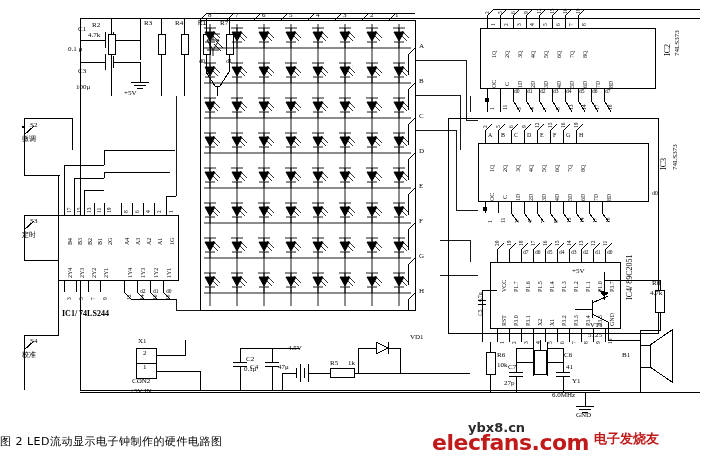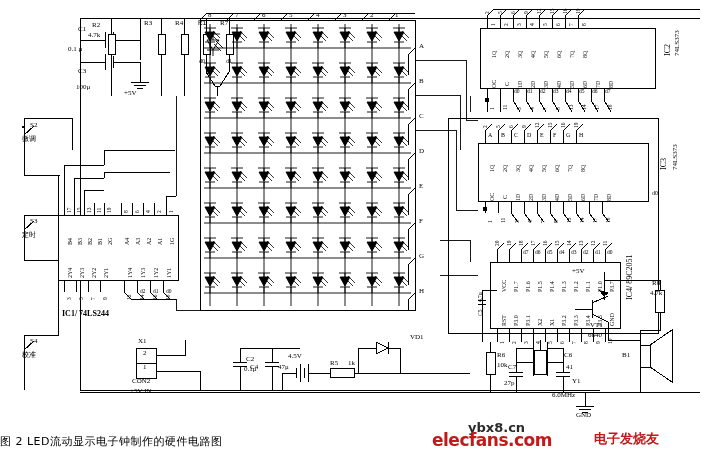--- a/index.html
+++ b/index.html
@@ -7,21 +7,21 @@
        font-family:"Liberation Serif",serif;color:#000;}
   #sheet{position:absolute;left:0;top:0;width:713px;height:462px;}
   .lbl{position:absolute;font-size:8px;line-height:1;white-space:nowrap;
        font-family:"Liberation Serif",serif;}
   .lbl.sm{font-size:7px;}
   .lbl.xs{font-size:6px;}
   .lbl.vx{font-size:5.5px;}
   .rot{transform-origin:0 0;transform:rotate(-90deg);}
   .cap{position:absolute;left:0;top:434px;width:713px;text-align:left;
        font-size:11px;font-family:"DejaVu Sans",sans-serif;letter-spacing:.5px;}
-  .wm1{position:absolute;left:432px;top:430px;font-size:17px;font-weight:bold;
+  .wm1{position:absolute;left:432px;top:430px;font-size:22px;font-weight:bold;
        color:#c01a1a;font-family:"DejaVu Sans",sans-serif;letter-spacing:-.5px;}
   .wm2{position:absolute;left:468px;top:420px;font-size:13px;font-weight:bold;
        color:#2b2b2b;font-family:"DejaVu Sans",sans-serif;}
   .wm3{position:absolute;left:594px;top:430px;font-size:13px;font-weight:bold;
        color:#c01a1a;font-family:"DejaVu Sans",sans-serif;}
 </style>
 </head>
 <body>
 
 <svg id="sheet" viewBox="0 0 713 462">
@@ -598,21 +598,21 @@
     <div class="lbl" style="left: 62px; top: 310px; font-weight: bold;">IC1/ 74LS244</div>
     <div class="lbl sm" style="left: 138px; top: 338px;">X1</div>
     <div class="lbl sm" style="left: 143px; top: 350px;">2</div>
     <div class="lbl sm" style="left: 143px; top: 364px;">1</div>
     <div class="lbl sm" style="left: 132px; top: 378px;">CON2</div>
     <div class="lbl sm" style="left: 130px; top: 388px;">+5V IN</div>
     <div class="lbl sm" style="left: 246px; top: 356px;">C2</div>
     <div class="lbl sm" style="left: 244px; top: 366px;">0.1μ</div>
     <div class="lbl sm" style="left: 250px; top: 364px;">C4</div>
     <div class="lbl sm" style="left: 278px; top: 364px;">47μ</div>
-    <div class="lbl sm" style="left: 288px; top: 353px; text-align: center;">4.5V</div>
+    <div class="lbl sm" style="left: 288px; top: 345px; text-align: center;">4.5V</div>
     <div class="lbl sm" style="left: 366px; top: 334px; margin-left: 44px;">VD1</div>
     <div class="lbl sm" style="left: 330px; top: 360px;">R5</div>
     <div class="lbl sm" style="left: 348px; top: 360px;">1k</div>
     <div class="lbl vx rot" style="left: 485px; top: 14px;">2</div>
     <div class="lbl vx rot" style="left: 498px; top: 14px;">5</div>
     <div class="lbl vx rot" style="left: 511px; top: 14px;">6</div>
     <div class="lbl vx rot" style="left: 524px; top: 14px;">9</div>
     <div class="lbl vx rot" style="left: 537px; top: 14px;">12</div>
     <div class="lbl vx rot" style="left: 550px; top: 14px;">15</div>
     <div class="lbl vx rot" style="left: 563px; top: 14px;">16</div>
@@ -758,21 +758,21 @@
     <div class="lbl vx rot" style="left: 584px; top: 344px;">8</div>
     <div class="lbl vx rot" style="left: 596px; top: 344px;">9</div>
     <div class="lbl vx rot" style="left: 608px; top: 344px;">10</div>
     <div class="lbl rot" style="left: 626px; top: 300px;">IC4/ 89C2051</div>
     <div class="lbl vx rot" style="left: 478px; top: 316px;">C5</div>
     <div class="lbl vx rot" style="left: 478px; top: 302px;">4.7μ</div>
     <div class="lbl sm" style="left: 572px; top: 268px;">+5V</div>
     <div class="lbl sm" style="left: 652px; top: 280px;">R8</div>
     <div class="lbl sm" style="left: 650px; top: 290px;">4.7k</div>
     <div class="lbl sm" style="left: 590px; top: 322px;">VT1</div>
-    <div class="lbl sm" style="left: 588px; top: 332px;">6640</div>
+    <div class="lbl sm" style="left: 588px; top: 332px;">5125</div>
     <div class="lbl sm" style="left: 622px; top: 352px;">B1</div>
     <div class="lbl sm" style="left: 497px; top: 352px;">R6</div>
     <div class="lbl sm" style="left: 497px; top: 362px;">10k</div>
     <div class="lbl sm" style="left: 508px; top: 364px;">C7</div>
     <div class="lbl sm" style="left: 504px; top: 380px;">27p</div>
     <div class="lbl sm" style="left: 564px; top: 352px;">C6</div>
     <div class="lbl sm" style="left: 566px; top: 364px;">41</div>
     <div class="lbl sm" style="left: 572px; top: 378px;">Y1</div>
     <div class="lbl sm" style="left: 552px; top: 392px;">6.0MHz</div>
     <div class="lbl sm" style="left: 576px; top: 412px;">GND</div>

